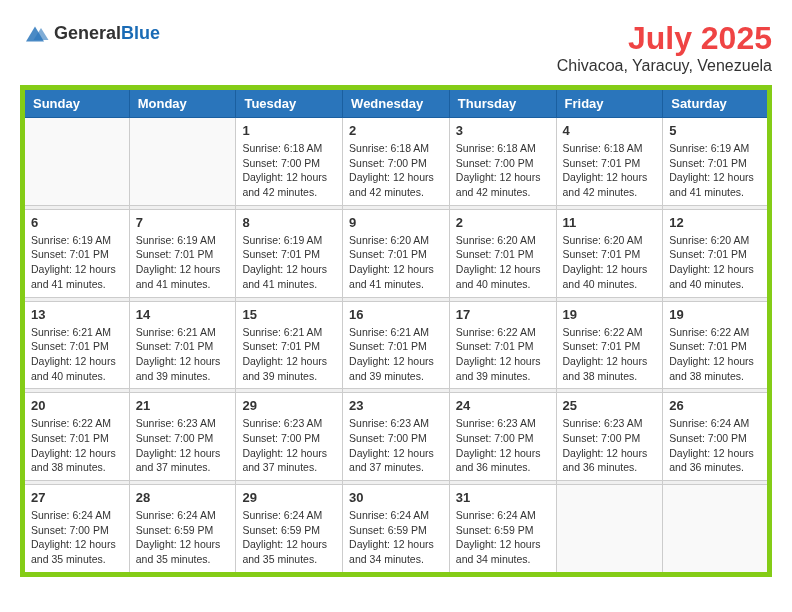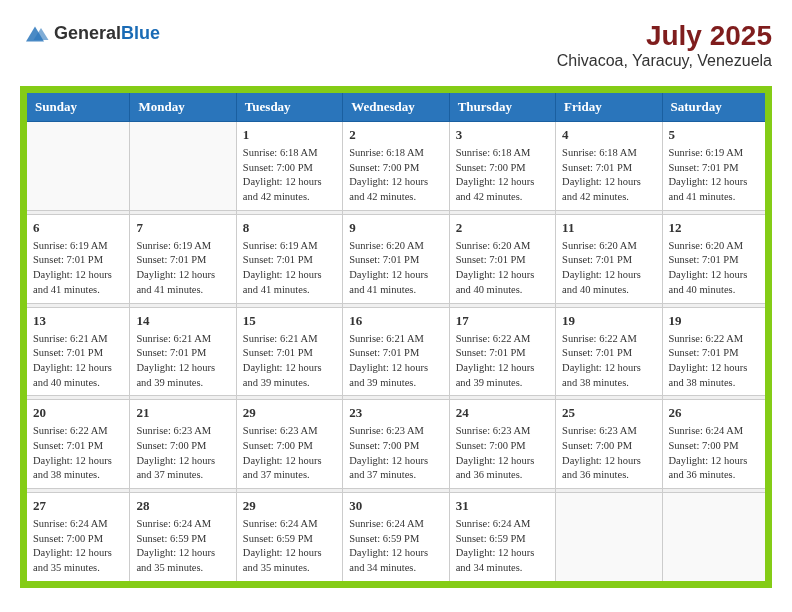--- a/index.html
+++ b/index.html
@@ -7,21 +7,21 @@
       font-family: Arial, Helvetica, sans-serif;
       background: #fff;
       width: 792px;
       min-height: 612px;
       padding: 20px;
     }
     .header-area {
       display: flex;
       justify-content: space-between;
       align-items: flex-start;
-      margin-bottom: 16px;
+      margin-bottom: 10px;
     }
     .logo {
       display: flex;
       align-items: center;
       gap: 4px;
     }
     .logo-text-general {
       font-size: 18px;
       font-weight: bold;
       color: #333;
@@ -34,33 +34,32 @@
       line-height: 1.1;
     }
     .logo-icon {
       width: 30px;
       height: 28px;
     }
     .title-area {
       text-align: right;
     }
     .month-title {
-      font-size: 28px;
+      font-size: 32px;
       font-weight: bold;
-      color: #7f1d1d;
+      color: #ef4444;
     }
     .subtitle {
       font-size: 16px;
       color: #333;
     }
     .calendar {
       width: 100%;
       border-collapse: collapse;
-      border: 7px solid #84cc16;
-      font-family: Liberation Serif, serif;
+      border: 5px solid #84cc16;
     }
     .calendar th {
       background-color: #2a75bb;
       color: #fff;
       text-align: left;
       padding: 6px 8px;
       font-size: 13px;
       border: 1px solid #1a5fa0;
     }
     .calendar td {

